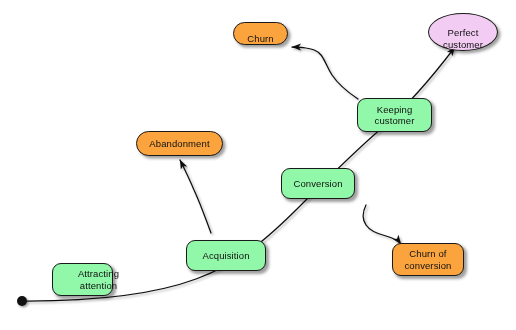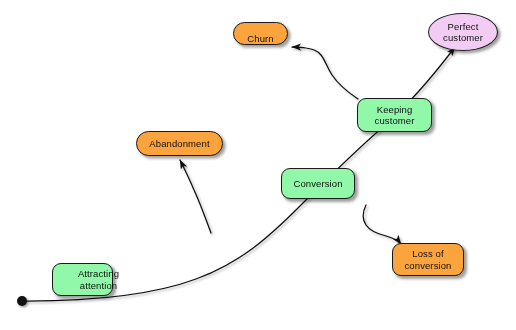--- a/index.html
+++ b/index.html
@@ -42,21 +42,21 @@
     letter-spacing: 0.1px;
     white-space: pre-line;
     box-shadow: 2.5px 2.5px 3px rgba(0,0,0,0.38);
     z-index: 5;
   }
   .node-green  { background: #90f8a8; }
   .node-orange { background: #fba43e; }
   .node-pink   { background: #f3ccf3; }
   .shape-pill  { border-radius: 999px; }
   .shape-round { border-radius: 9px; align-items: center; }
-  .shape-ellipse { border-radius: 50%; }
+  .shape-ellipse { border-radius: 50%; align-items: flex-end; }
   .node-label {
     display: block;
     padding: 0 4px;
   }
   .start-dot {
     position: absolute;
     width: 10px;
     height: 10px;
     border-radius: 50%;
     background: #111111;
@@ -101,40 +101,43 @@
              C 393 238, 398 240, 401 244" fill="none" stroke="#101010" stroke-width="1.25" stroke-linecap="round" marker-end="url(#arrow)" filter="url(#softshadow)"></path>
   </svg>
 
   <div class="start-dot" style="left:17px; top:296px;"></div>
 
   <div class="node node-green shape-round" style="left:52px; top:263px; width:61px; height:33px;padding-left:32px;">
     <span class="node-label">Attracting
 attention</span>
   </div>
 
+  <div class="node node-green shape-round" style="left:186px; top:240px; width:80px; height:31px;">
+    <span class="node-label">Acquisition</span>
+  </div>
 
   <div class="node node-orange shape-pill" style="left:136px; top:131px; width:87px; height:25px;">
     <span class="node-label">Abandonment</span>
   </div>
 
   <div class="node node-green shape-round" style="left:281px; top:168px; width:74px; height:31px;">
     <span class="node-label">Conversion</span>
   </div>
 
   <div class="node node-orange shape-pill" style="left:233px; top:22px; width:55px; height:23px;align-items:flex-end;">
     <span class="node-label">Churn</span>
   </div>
 
   <div class="node node-green shape-round" style="left:357px; top:98px; width:75px; height:34px;">
     <span class="node-label">Keeping
 customer</span>
   </div>
 
   <div class="node node-orange shape-round" style="left:392px; top:243px; width:72px; height:33px;">
-    <span class="node-label">Loss of
+    <span class="node-label">Churn of
 conversion</span>
   </div>
 
   <div class="node node-pink shape-ellipse" style="left:428px; top:13px; width:70px; height:38px;">
     <span class="node-label">Perfect
 customer</span>
   </div>
 
 </div>
 

